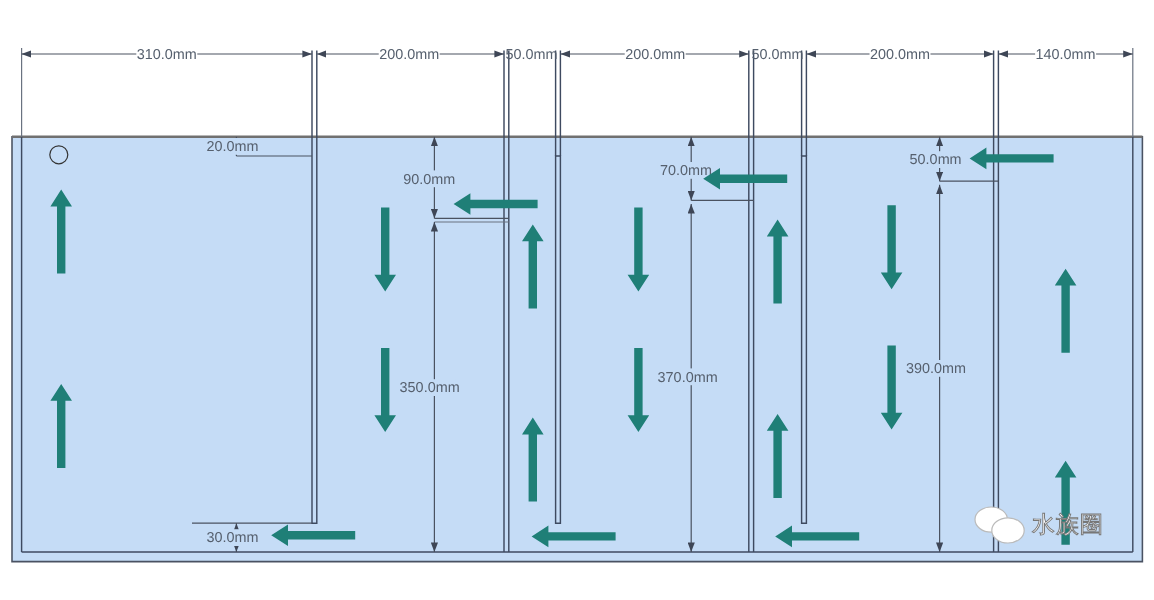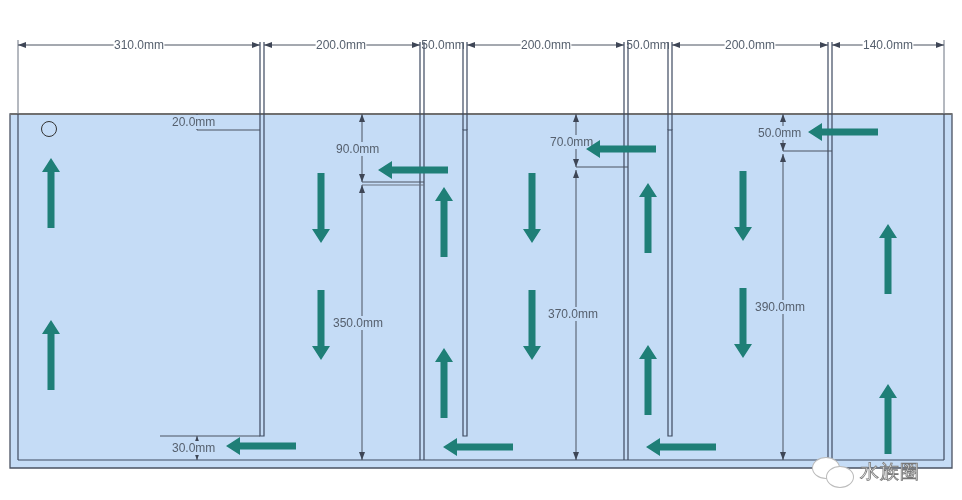--- a/index.html
+++ b/index.html
@@ -4,21 +4,21 @@
 <style>
   html, body { margin: 0; padding: 0; background: #ffffff; }
   body { width: 962px; height: 500px; overflow: hidden; position: relative; font-family: "Liberation Sans", sans-serif; }
   #diagram { position: absolute; left: 0; top: 0; width: 962px; height: 500px; }
   .dim-text { font-family: "Liberation Sans", sans-serif; font-size: 12px; fill: #56606e; }
   .dim-line { stroke: #4a5260; stroke-width: 1; fill: none; }
   .ext-line { stroke: #6a7280; stroke-width: 1; fill: none; }
   .wall { stroke: #3e4a60; stroke-width: 1.2; fill: none; }
   .water { fill: #c5dcf6; }
   .arrow { fill: #1f7f77; }
-  .watermark { position: absolute; left: 812px; top: 455px; height: 34px; display: flex; align-items: center; gap: 4px; }
+  .watermark { position: absolute; left: 812px; top: 420px; height: 34px; display: flex; align-items: center; gap: 4px; }
   .watermark .bubbles { position: relative; width: 44px; height: 30px; }
   .watermark .b1 { position: absolute; left: 0; top: 0; width: 26px; height: 20px; border-radius: 50%; background: #fff; border: 1.5px solid #bbb; }
   .watermark .b2 { position: absolute; left: 14px; top: 9px; width: 26px; height: 20px; border-radius: 50%; background: #fff; border: 1.5px solid #bbb; }
   .watermark .label { font-family: "DejaVu Sans", sans-serif; font-size: 19px; color: #ffffff; -webkit-text-stroke: 0.8px #777; letter-spacing: 1px; }
 </style>
 </head>
 <body>
 
 <svg id="diagram" width="962" height="500" viewBox="0 0 962 500" xmlns="http://www.w3.org/2000/svg">
   <defs>

